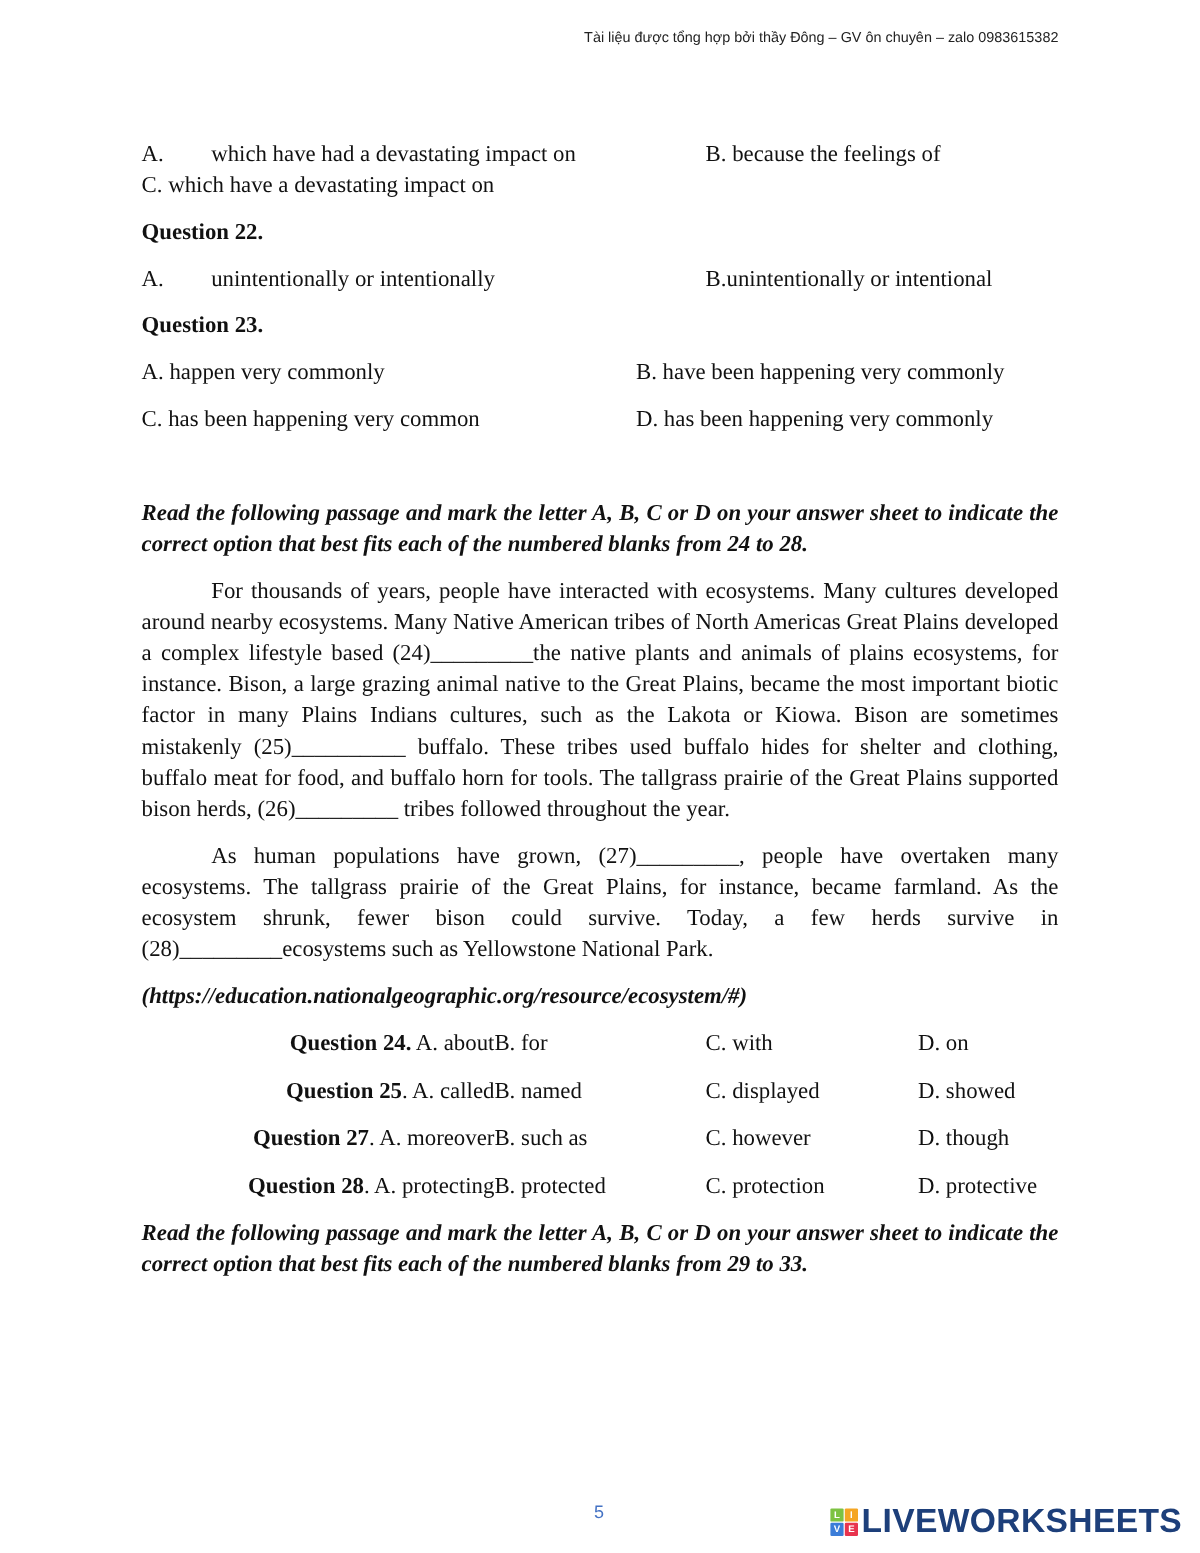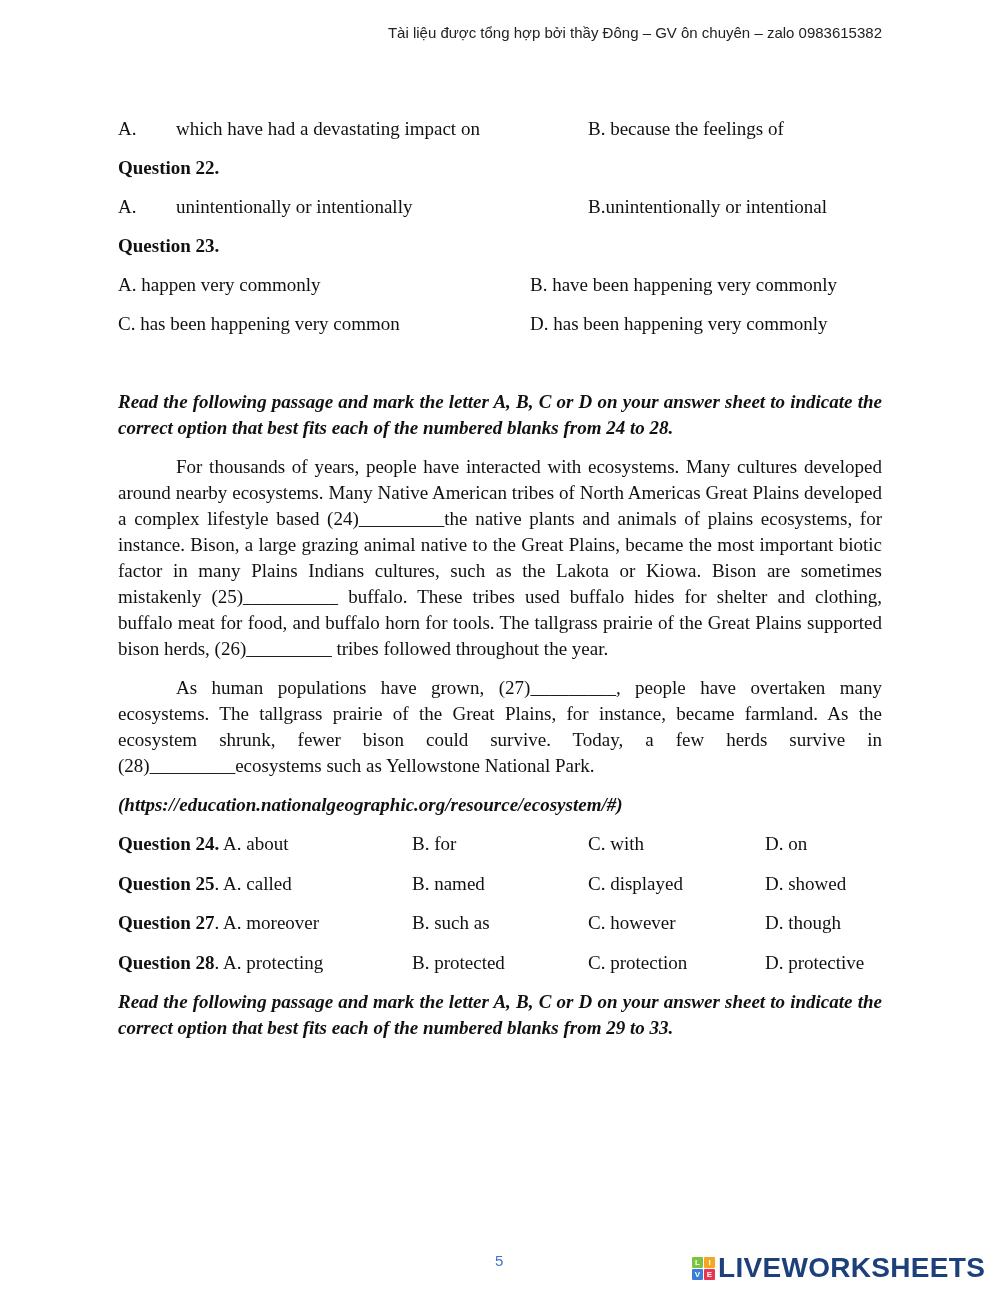--- a/index.html
+++ b/index.html
@@ -1,33 +1,33 @@
 <!DOCTYPE html>
 <html><head>
 <meta charset="utf-8">
 <style>
   html, body { margin: 0; padding: 0; background: #ffffff; }
   body { width: 1000px; height: 1294px; position: relative; overflow: hidden;
          font-family: "Liberation Serif", "DejaVu Serif", serif; color: #111; }
   .header { position: absolute; top: 24px; right: 118px;
-            font-family: "Liberation Sans", "DejaVu Sans", sans-serif; font-size: 15px; color: #222; }
+            font-family: "Liberation Sans", "DejaVu Sans", sans-serif; font-size: 12px; color: #222; }
   .content { position: absolute; left: 118px; width: 764px; top: 116px; font-size: 19px; line-height: 26px; }
   .row2 { display: flex; }
   .row2 .c1 { width: 412px; }
   .row2 .c2 { flex: 1; }
   .optA-wrap { display: flex; }
   .optA-wrap .lbl { width: 58px; }
   .indentB { padding-left: 58px; }
   .qhead { font-weight: bold; margin: 13px 0 13px 0; }
   .gap13 { height: 13px; }
   .instr { font-weight: bold; font-style: italic; text-align: justify; }
   .para { text-align: justify; text-indent: 58px; }
   .src { font-weight: bold; font-style: italic; text-align: left; padding-right: 26px; }
   .qrow { display: flex; height: 39.5px; align-items: flex-start; }
-  .qrow .q { width: 294px; }
+  .qrow .q { width: 294px; text-align: right; }
   .qrow .b { width: 176px; }
   .qrow .c { width: 177px; }
   .qrow .d { flex: 1; }
   .qrow .q b { font-weight: bold; }
   .footer-num { position: absolute; top: 1252px; left: 495px; font-family: "Liberation Sans", sans-serif;
                 font-size: 15px; color: #4472c4; }
   .logo { position: absolute; top: 1254px; left: 692px; display: flex; align-items: center; }
   .logo-grid { display: grid; grid-template-columns: 11px 11px; grid-template-rows: 11px 11px; gap: 1px; margin-right: 3px; }
   .logo-grid span { display: flex; align-items: center; justify-content: center; font-family: "Liberation Sans", sans-serif;
                     font-size: 8px; font-weight: bold; color: #fff; border-radius: 1px; }
@@ -43,20 +43,21 @@
 
   <div>
     <div class="row2">
       <div class="c1 optA-wrap">
         <span class="lbl">A.</span>
         <span>which have had a devastating impact on</span>
       </div>
       <div class="c2 indentB">B. because the feelings of</div>
     </div>
     <div class="row2">
+      <div class="c1">C. which have a devastating impact on</div>
     </div>
   </div>
 
   <div class="qhead">Question 22.</div>
   <div>
     <div class="row2">
       <div class="c1 optA-wrap">
         <span class="lbl">A.</span>
         <span>unintentionally or intentionally</span>
       </div>

